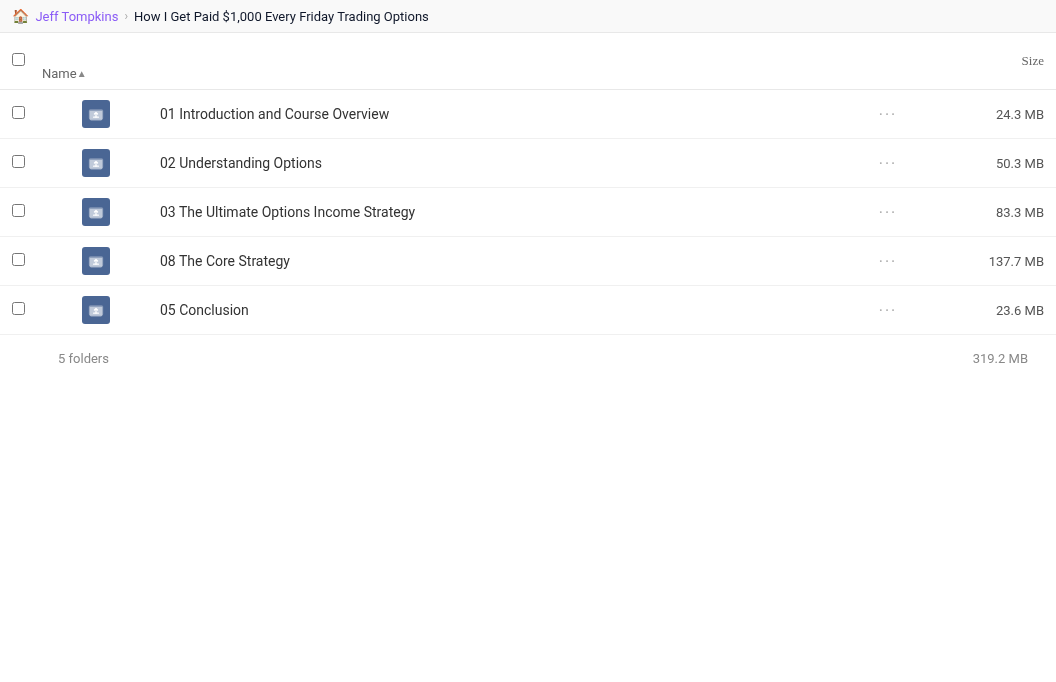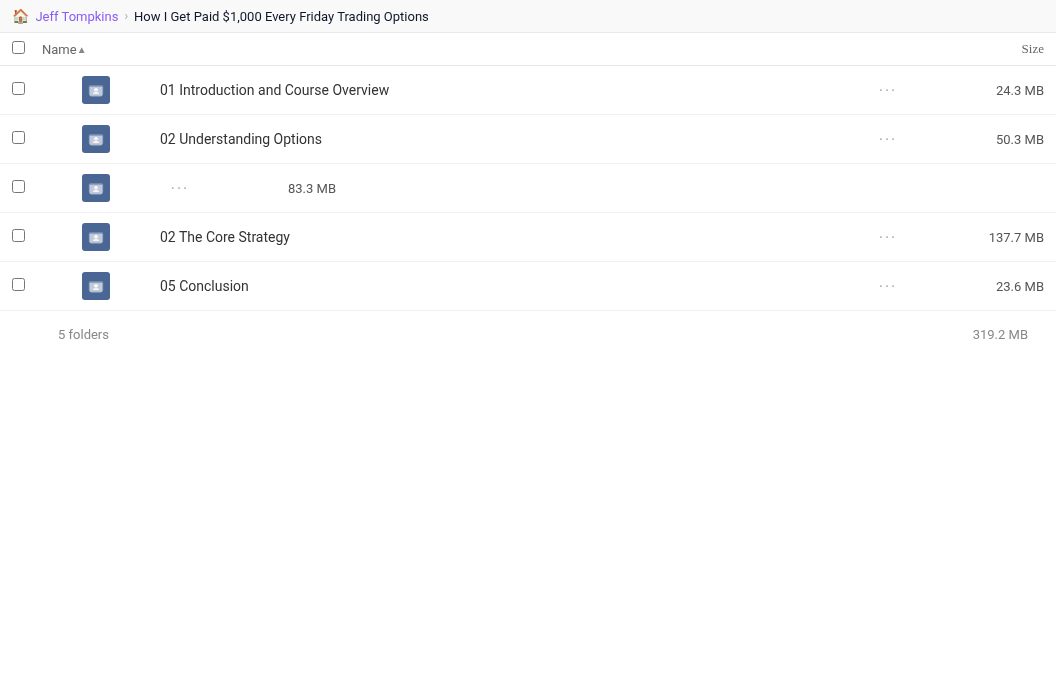--- a/index.html
+++ b/index.html
@@ -64,20 +64,21 @@
       width: 30px;
       flex-shrink: 0;
     }
 
     .header-name {
       flex: 1;
       display: flex;
       align-items: center;
       cursor: pointer;
       user-select: none;
+      margin-top: 25px;
     }
 
     .header-name .sort-icon {
       font-size: 10px;
       color: #888;
     }
 
     .header-size {
       width: 100px;
       text-align: right;
@@ -236,39 +237,40 @@
     <div class="folder-icon-wrapper">
       <div class="folder-icon">
         <svg viewBox="0 0 20 20" xmlns="http://www.w3.org/2000/svg">
           <rect x="1" y="4" width="18" height="13" rx="2" fill="white" opacity="0.3"></rect>
           <path d="M2 6h16v10a2 2 0 01-2 2H4a2 2 0 01-2-2V6z" fill="white" opacity="0.5"></path>
           <path d="M10 8v6M10 8l-2 2M10 8l2 2" stroke="white" stroke-width="1.5" fill="none" stroke-linecap="round"></path>
           <path d="M7 14h6" stroke="white" stroke-width="1.5" stroke-linecap="round"></path>
         </svg>
       </div>
     </div>
+    <div class="row-name">03 The Ultimate Options Income Strategy</div>
     <div class="row-actions">···</div>
     <div class="row-size">83.3 MB</div>
   </div>
 
   <div class="file-row">
     <div class="row-checkbox">
       <input type="checkbox" style="">
     </div>
     <div class="folder-icon-wrapper">
       <div class="folder-icon">
         <svg viewBox="0 0 20 20" xmlns="http://www.w3.org/2000/svg">
           <rect x="1" y="4" width="18" height="13" rx="2" fill="white" opacity="0.3"></rect>
           <path d="M2 6h16v10a2 2 0 01-2 2H4a2 2 0 01-2-2V6z" fill="white" opacity="0.5"></path>
           <path d="M10 8v6M10 8l-2 2M10 8l2 2" stroke="white" stroke-width="1.5" fill="none" stroke-linecap="round"></path>
           <path d="M7 14h6" stroke="white" stroke-width="1.5" stroke-linecap="round"></path>
         </svg>
       </div>
     </div>
-    <div class="row-name">02 The Core Strategy</div>
+    <div class="row-name">08 The Core Strategy</div>
     <div class="row-actions">···</div>
     <div class="row-size">137.7 MB</div>
   </div>
 
   <div class="file-row">
     <div class="row-checkbox">
       <input type="checkbox" style="">
     </div>
     <div class="folder-icon-wrapper">
       <div class="folder-icon">

